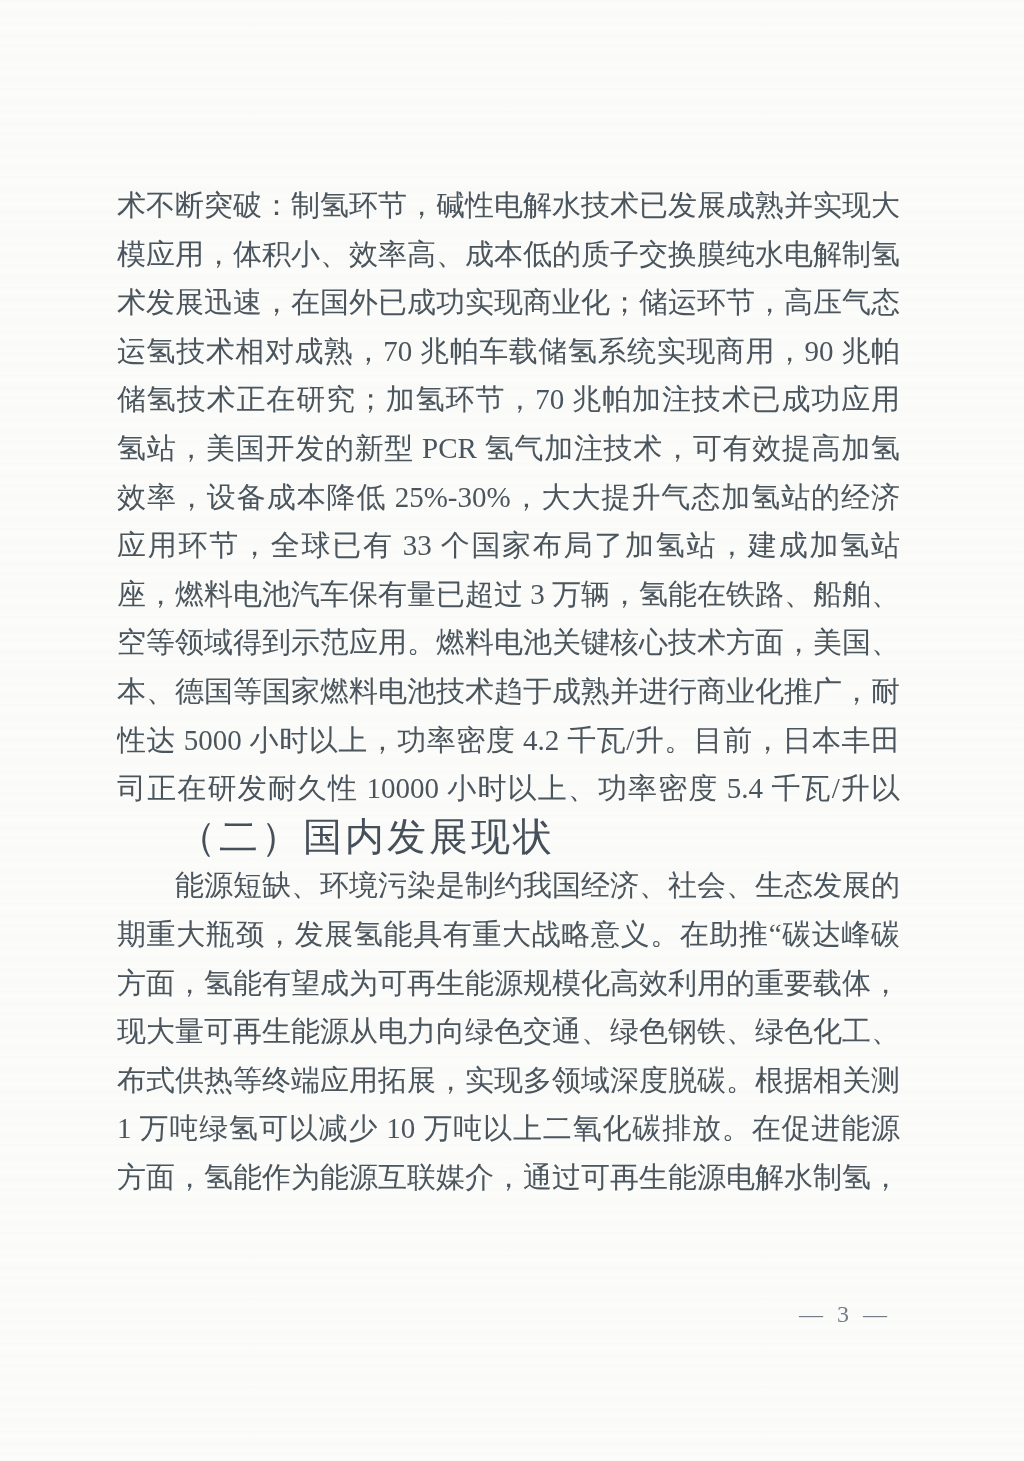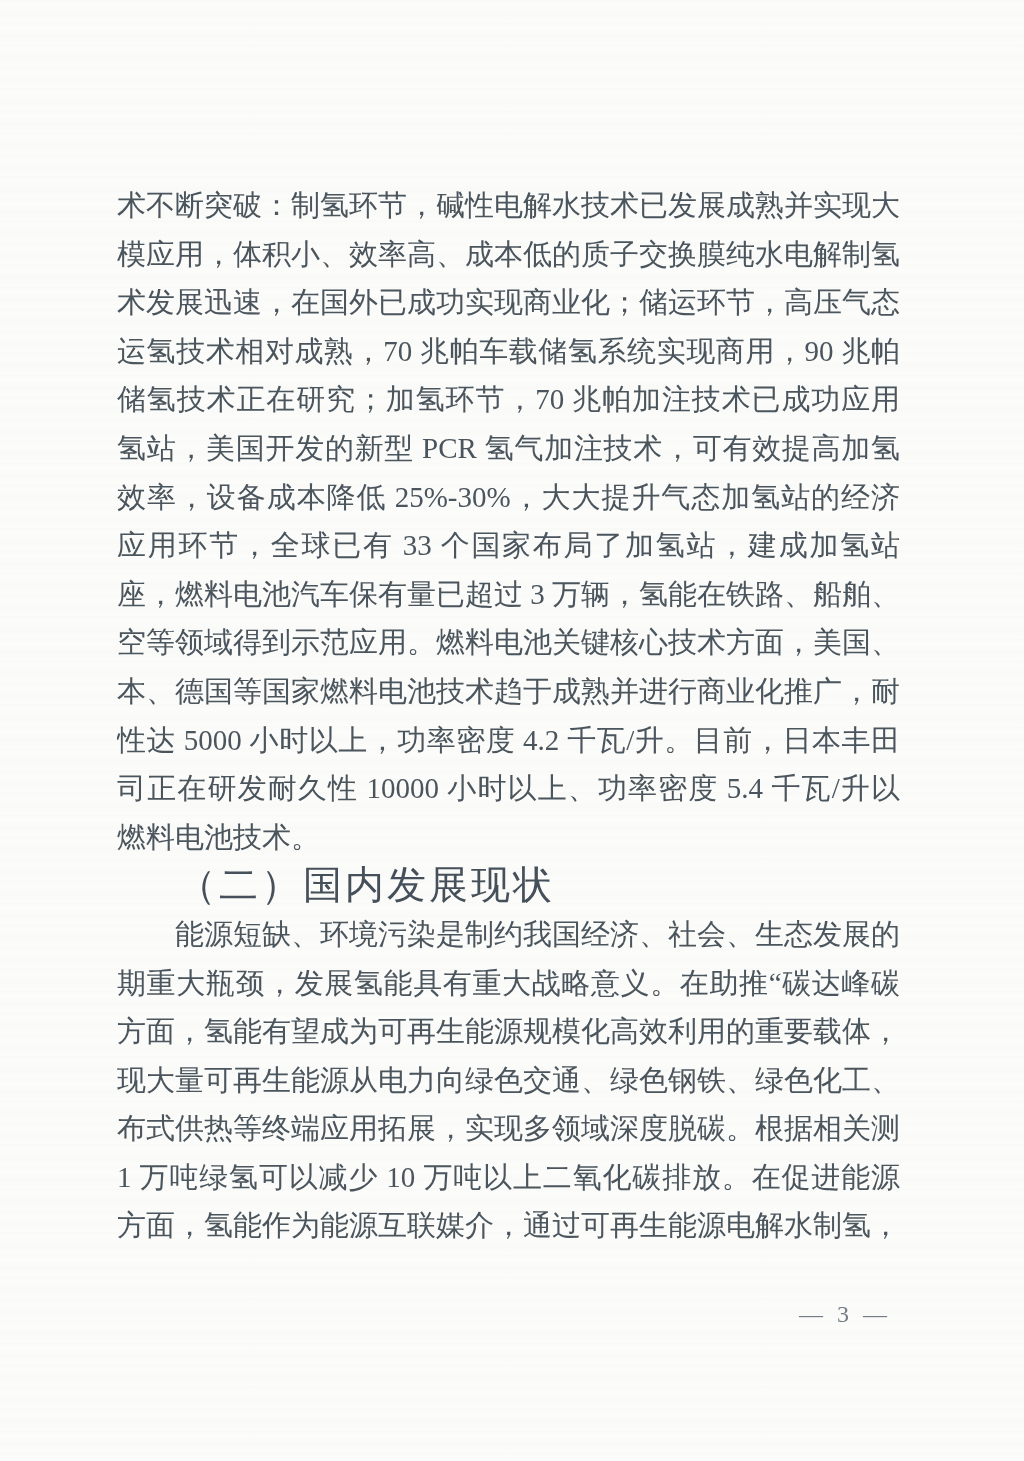--- a/index.html
+++ b/index.html
@@ -90,21 +90,20 @@
     <div class="line">运氢技术相对成熟，70 兆帕车载储氢系统实现商用，90 兆帕高压</div>
     <div class="line">储氢技术正在研究；加氢环节，70 兆帕加注技术已成功应用于加</div>
     <div class="line">氢站，美国开发的新型 PCR 氢气加注技术，可有效提高加氢运行</div>
     <div class="line">效率，设备成本降低 25%-30%，大大提升气态加氢站的经济性；</div>
     <div class="line">应用环节，全球已有 33 个国家布局了加氢站，建成加氢站 553</div>
     <div class="line">座，燃料电池汽车保有量已超过 3 万辆，氢能在铁路、船舶、航</div>
     <div class="line">空等领域得到示范应用。燃料电池关键核心技术方面，美国、日</div>
     <div class="line">本、德国等国家燃料电池技术趋于成熟并进行商业化推广，耐久</div>
     <div class="line">性达 5000 小时以上，功率密度 4.2 千瓦/升。目前，日本丰田公</div>
     <div class="line">司正在研发耐久性 10000 小时以上、功率密度 5.4 千瓦/升以上的</div>
-    <div class="line end">燃料电池技术。</div>
 
     <div class="heading">（二）国内发展现状</div>
 
     <div class="line indent">能源短缺、环境污染是制约我国经济、社会、生态发展的长</div>
     <div class="line">期重大瓶颈，发展氢能具有重大战略意义。在助推“碳达峰碳中和”</div>
     <div class="line">方面，氢能有望成为可再生能源规模化高效利用的重要载体，实</div>
     <div class="line">现大量可再生能源从电力向绿色交通、绿色钢铁、绿色化工、分</div>
     <div class="line">布式供热等终端应用拓展，实现多领域深度脱碳。根据相关测算，</div>
     <div class="line">1 万吨绿氢可以减少 10 万吨以上二氧化碳排放。在促进能源革命</div>
     <div class="line">方面，氢能作为能源互联媒介，通过可再生能源电解水制氢，可</div>

